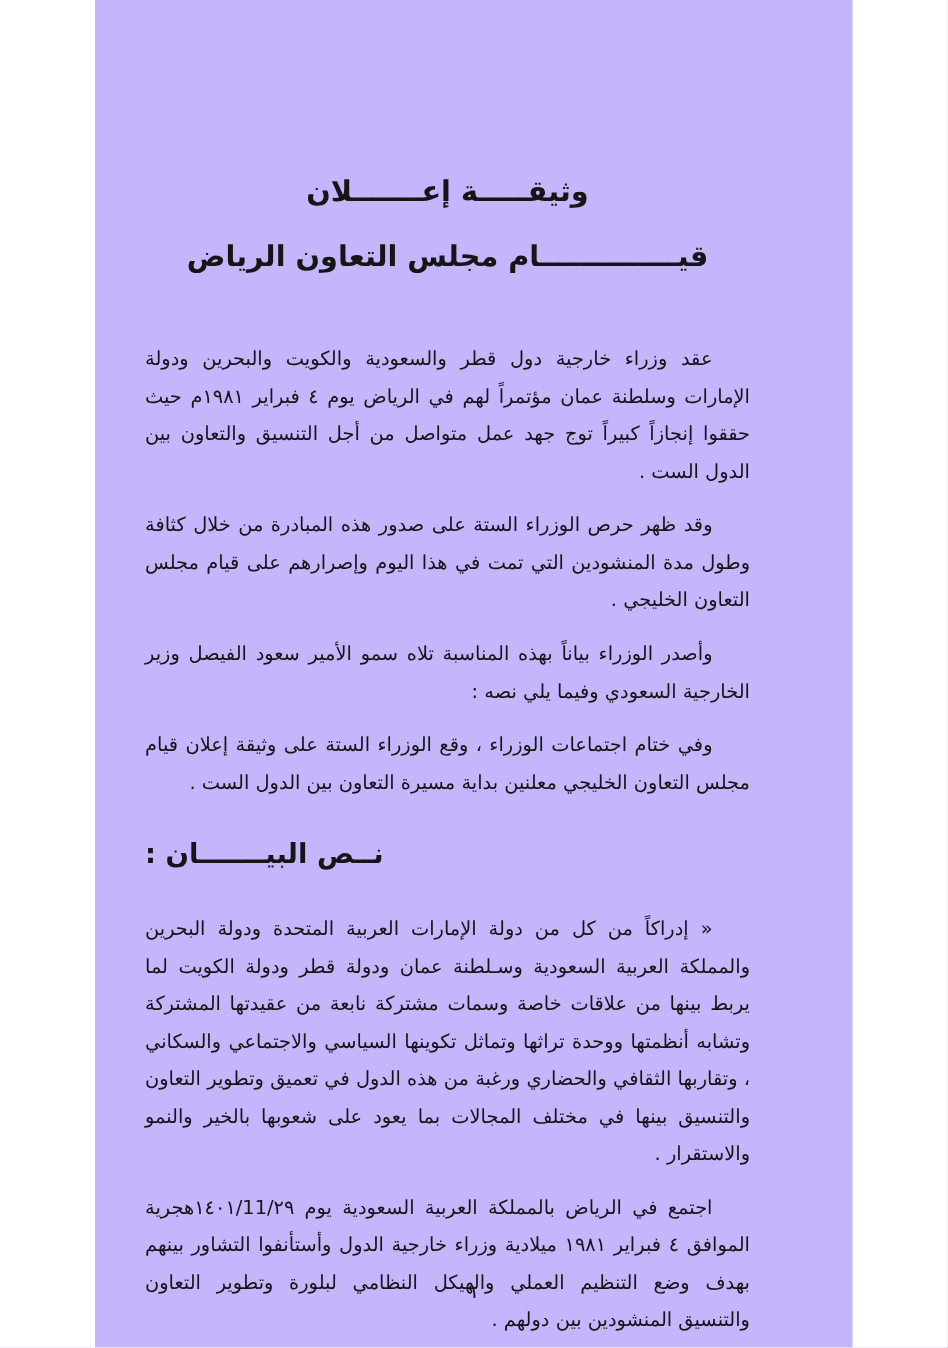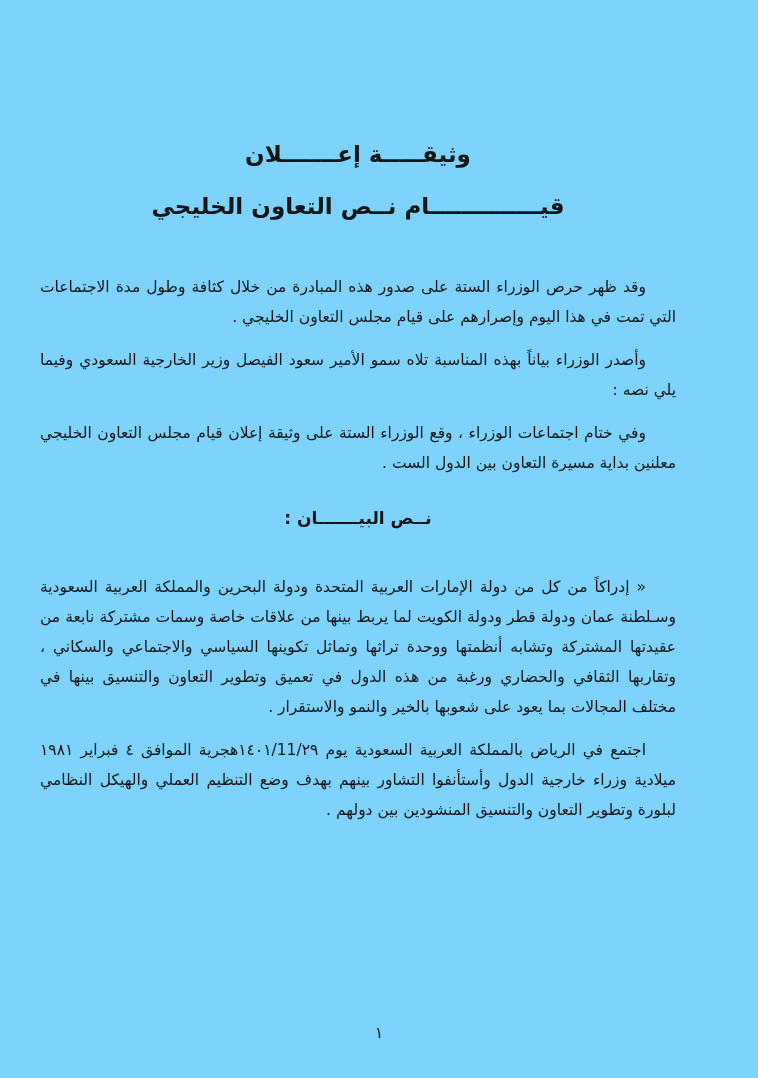--- a/index.html
+++ b/index.html
@@ -3,24 +3,24 @@
 <meta charset="utf-8">
 <style>
   html, body {
     margin: 0;
     padding: 0;
     background: #ffffff;
   }
 
   .scan-page {
     position: relative;
-    width: 758px;
+    width: 606px;
     height: 1078px;
     margin: 0 auto;
-    background: #7dd3fc;
+    background: #c4b5fd;
     box-sizing: border-box;
     padding: 138px 82px 0 40px;
     direction: rtl;
     color: #151515;
     font-family: "DejaVu Sans", sans-serif;
     overflow: hidden;
   }
 
   
   .doc-title {
@@ -42,24 +42,24 @@
   .doc-body p {
     margin: 0 0 13px 0;
     font-size: 15.5px;
     line-height: 30px;
     text-align: justify;
     text-justify: inter-word;
     text-indent: 30px;
   }
 
   .statement-heading {
-    margin: 30px 0 44px 0;
-    font-size: 17px;
+    margin: 30px 0 32px 0;
+    font-size: 22px;
     font-weight: bold;
-    text-align: center;
+    text-align: left;
     letter-spacing: 0.5px;
   }
 
   
   .page-footer {
     position: absolute;
     left: 0;
     right: 0;
     bottom: 36px;
     text-align: center;
@@ -69,27 +69,28 @@
     color: #151515;
   }
 </style>
 </head>
 <body>
 
 <div class="scan-page">
 
   <header class="doc-title">
     <h1 class="title-line">وثيقـــــة إعـــــــلان</h1>
-    <h1 class="title-line">قيــــــــــــــام نــص التعاون الخليجي</h1>
+    <h1 class="title-line">قيــــــــــــــام مجلس التعاون الرياض</h1>
   </header>
 
   <section class="doc-body">
 
+    <p>عقد وزراء خارجية دول قطر والسعودية والكويت والبحرين ودولة الإمارات وسلطنة عمان مؤتمراً لهم في الرياض يوم ٤ فبراير ١٩٨١م حيث حققوا إنجازاً كبيراً توج جهد عمل متواصل من أجل التنسيق والتعاون بين الدول الست .</p>
 
-    <p>وقد ظهر حرص الوزراء الستة على صدور هذه المبادرة من خلال كثافة وطول مدة الاجتماعات التي تمت في هذا اليوم وإصرارهم على قيام مجلس التعاون الخليجي .</p>
+    <p>وقد ظهر حرص الوزراء الستة على صدور هذه المبادرة من خلال كثافة وطول مدة المنشودين التي تمت في هذا اليوم وإصرارهم على قيام مجلس التعاون الخليجي .</p>
 
     <p>وأصدر الوزراء بياناً بهذه المناسبة تلاه سمو الأمير سعود الفيصل وزير الخارجية السعودي وفيما يلي نصه :</p>
 
     <p>وفي ختام اجتماعات الوزراء ، وقع الوزراء الستة على وثيقة إعلان قيام مجلس التعاون الخليجي معلنين بداية مسيرة التعاون بين الدول الست .</p>
 
     <h2 class="statement-heading">نــص البيـــــــان :</h2>
 
     <p>« إدراكاً من كل من دولة الإمارات العربية المتحدة ودولة البحرين والمملكة العربية السعودية وسـلطنة عمان ودولة قطر ودولة الكويت لما يربط بينها من علاقات خاصة وسمات مشتركة نابعة من عقيدتها المشتركة وتشابه أنظمتها ووحدة تراثها وتماثل تكوينها السياسي والاجتماعي والسكاني ، وتقاربها الثقافي والحضاري ورغبة من هذه الدول في تعميق وتطوير التعاون والتنسيق بينها في مختلف المجالات بما يعود على شعوبها بالخير والنمو والاستقرار .</p>
 
     <p>اجتمع في الرياض بالمملكة العربية السعودية يوم ١٤٠١/11/٢٩هجرية الموافق ٤ فبراير ١٩٨١ ميلادية وزراء خارجية الدول وأستأنفوا التشاور بينهم بهدف وضع التنظيم العملي والهيكل النظامي لبلورة وتطوير التعاون والتنسيق المنشودين بين دولهم .</p>

